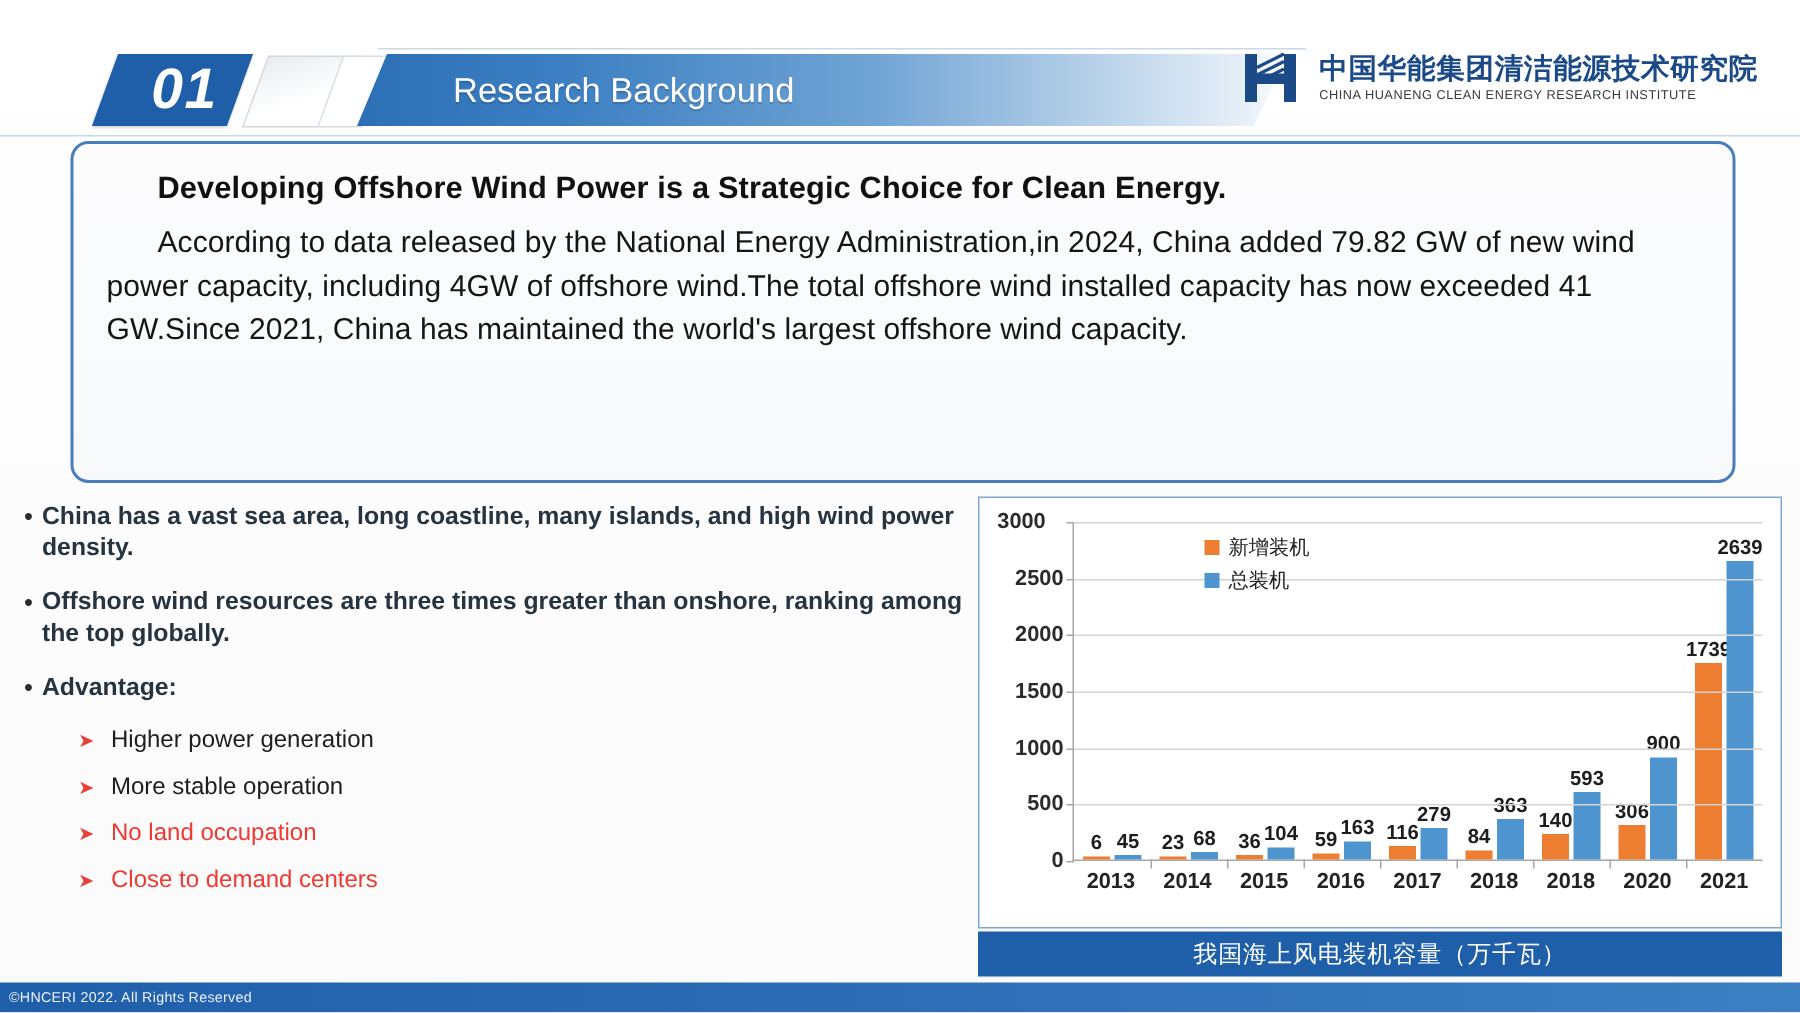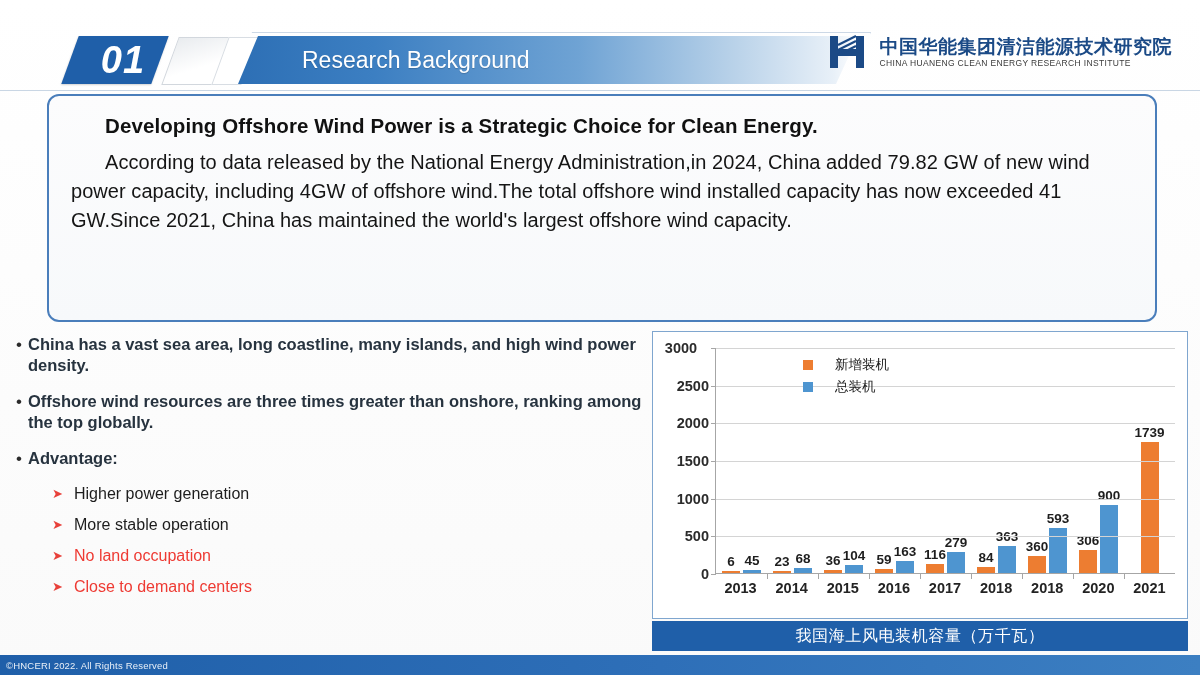--- a/index.html
+++ b/index.html
@@ -169,21 +169,21 @@
   .xlabels {
     position: absolute; left: 62px; right: 12px; bottom: 14px; height: 24px;
     display: flex;
   }
   .xlabels div {
     flex: 1; text-align: center; font-size: 14.5px; font-weight: bold; color: #232323;
   }
   .legend {
     position: absolute; left: 150px; top: 22px; font-size: 13px; line-height: 1.65;
   }
-  .legend .row { display: flex; align-items: center; gap: 22px; }
+  .legend .row { display: flex; align-items: center; gap: 6px; }
   .legend .sw { width: 10px; height: 10px; display: inline-block; }
   .legend .sw.o { background: #ED7D31; }
   .legend .sw.b { background: #4E95D0; }
   .legend .lb { color: #222; font-size: 13.5px; }
 
   .chart-caption {
     position: absolute; left: 652px; top: 621px; width: 536px; height: 30px;
     background: #1F5FA9; color: #ffffff;
     display: flex; align-items: center; justify-content: center;
     font-size: 16px; letter-spacing: .6px;
@@ -326,39 +326,42 @@
               <div class="bar add" style="height: 6.328px;">
                 <div class="dl">84</div>
               </div>
               <div class="bar total" style="height: 27.346px;">
                 <div class="dl">363</div>
               </div>
             </div>
             <div class="grp">
               <div class="sep"></div>
               <div class="bar add" style="height: 17.3267px;">
-                <div class="dl">360</div>
+                <div class="dl">140</div>
               </div>
               <div class="bar total" style="height: 44.6727px;">
                 <div class="dl">593</div>
               </div>
             </div>
             <div class="grp">
               <div class="sep"></div>
               <div class="bar add" style="height: 23.052px;">
                 <div class="dl">306</div>
               </div>
               <div class="bar total" style="height: 67.8px;">
                 <div class="dl">900</div>
               </div>
             </div>
             <div class="grp">
               <div class="sep"></div>
               <div class="bar add" style="height: 131.005px;">
                 <div class="dl">1739</div>
+              </div>
+              <div class="bar total" style="height: 198.805px;">
+                <div class="dl">2639</div>
               </div>
             </div>
           </div>
       <div class="tickmark" style="top: 226px;"></div>
           <div class="gridline" style="top: 188.333px;"></div>
           <div class="tickmark" style="top: 188.333px;"></div>
           <div class="gridline" style="top: 150.667px;"></div>
           <div class="tickmark" style="top: 150.667px;"></div>
           <div class="gridline" style="top: 113px;"></div>
           <div class="tickmark" style="top: 113px;"></div>

